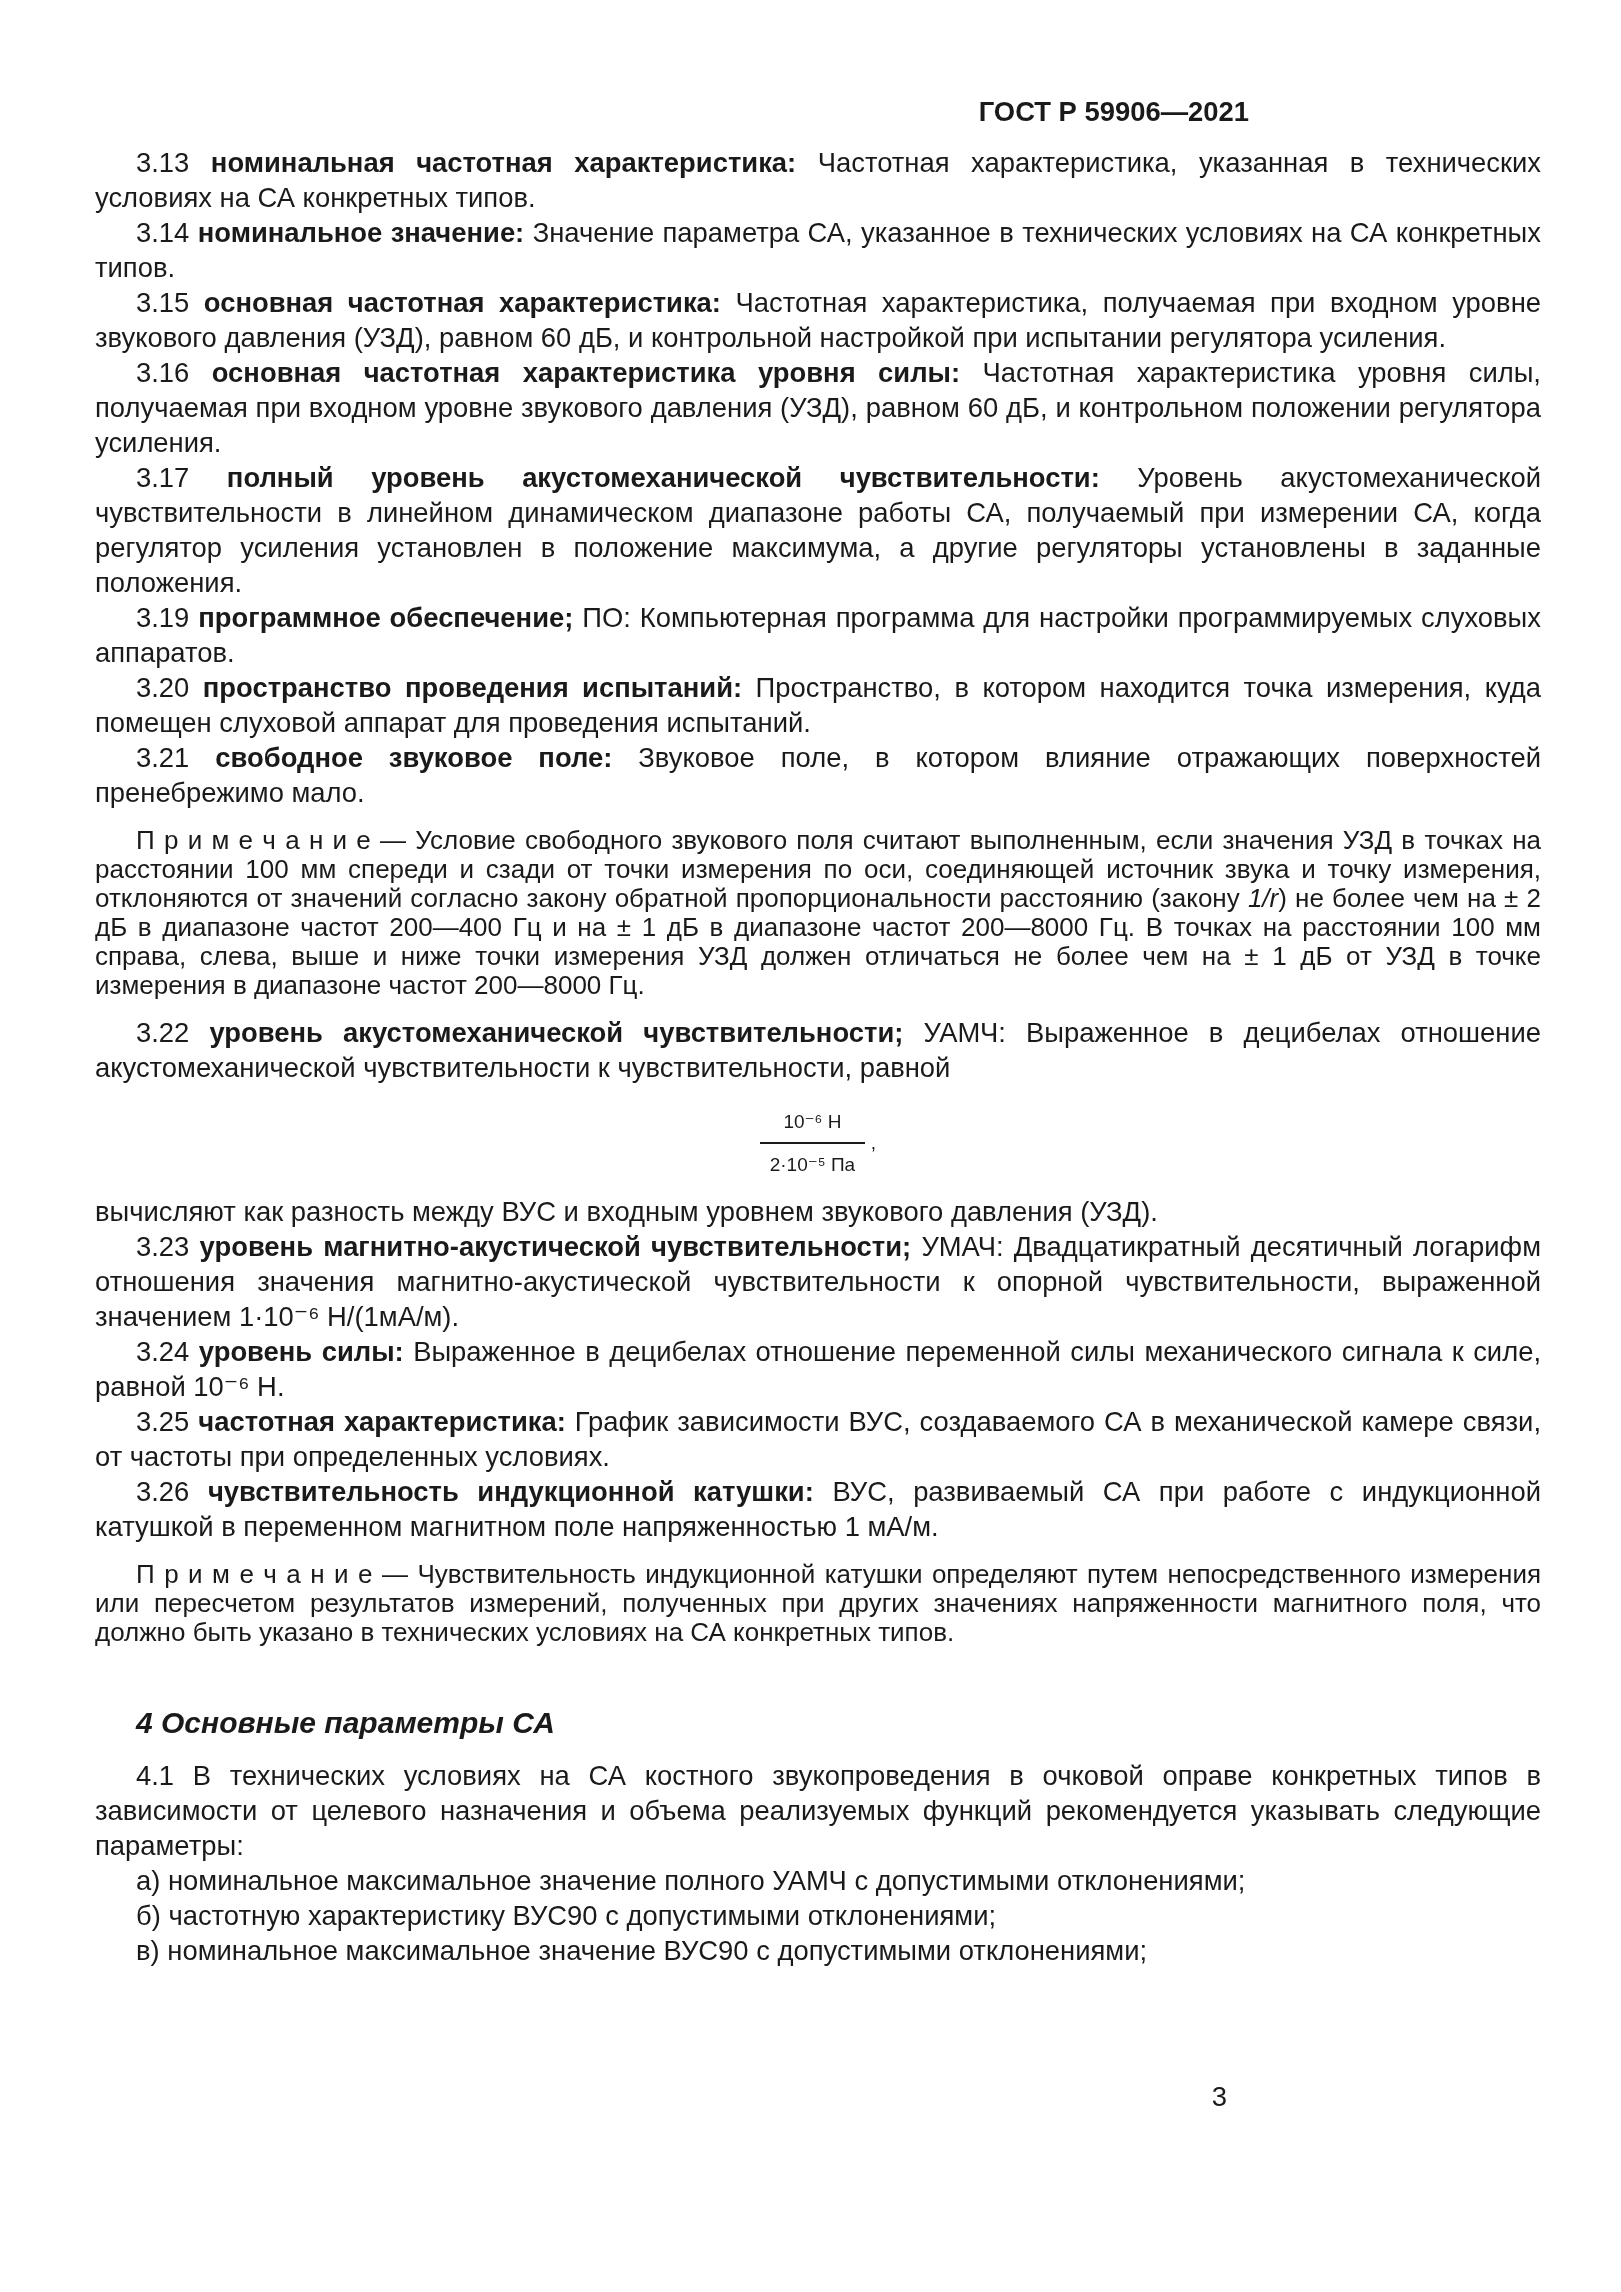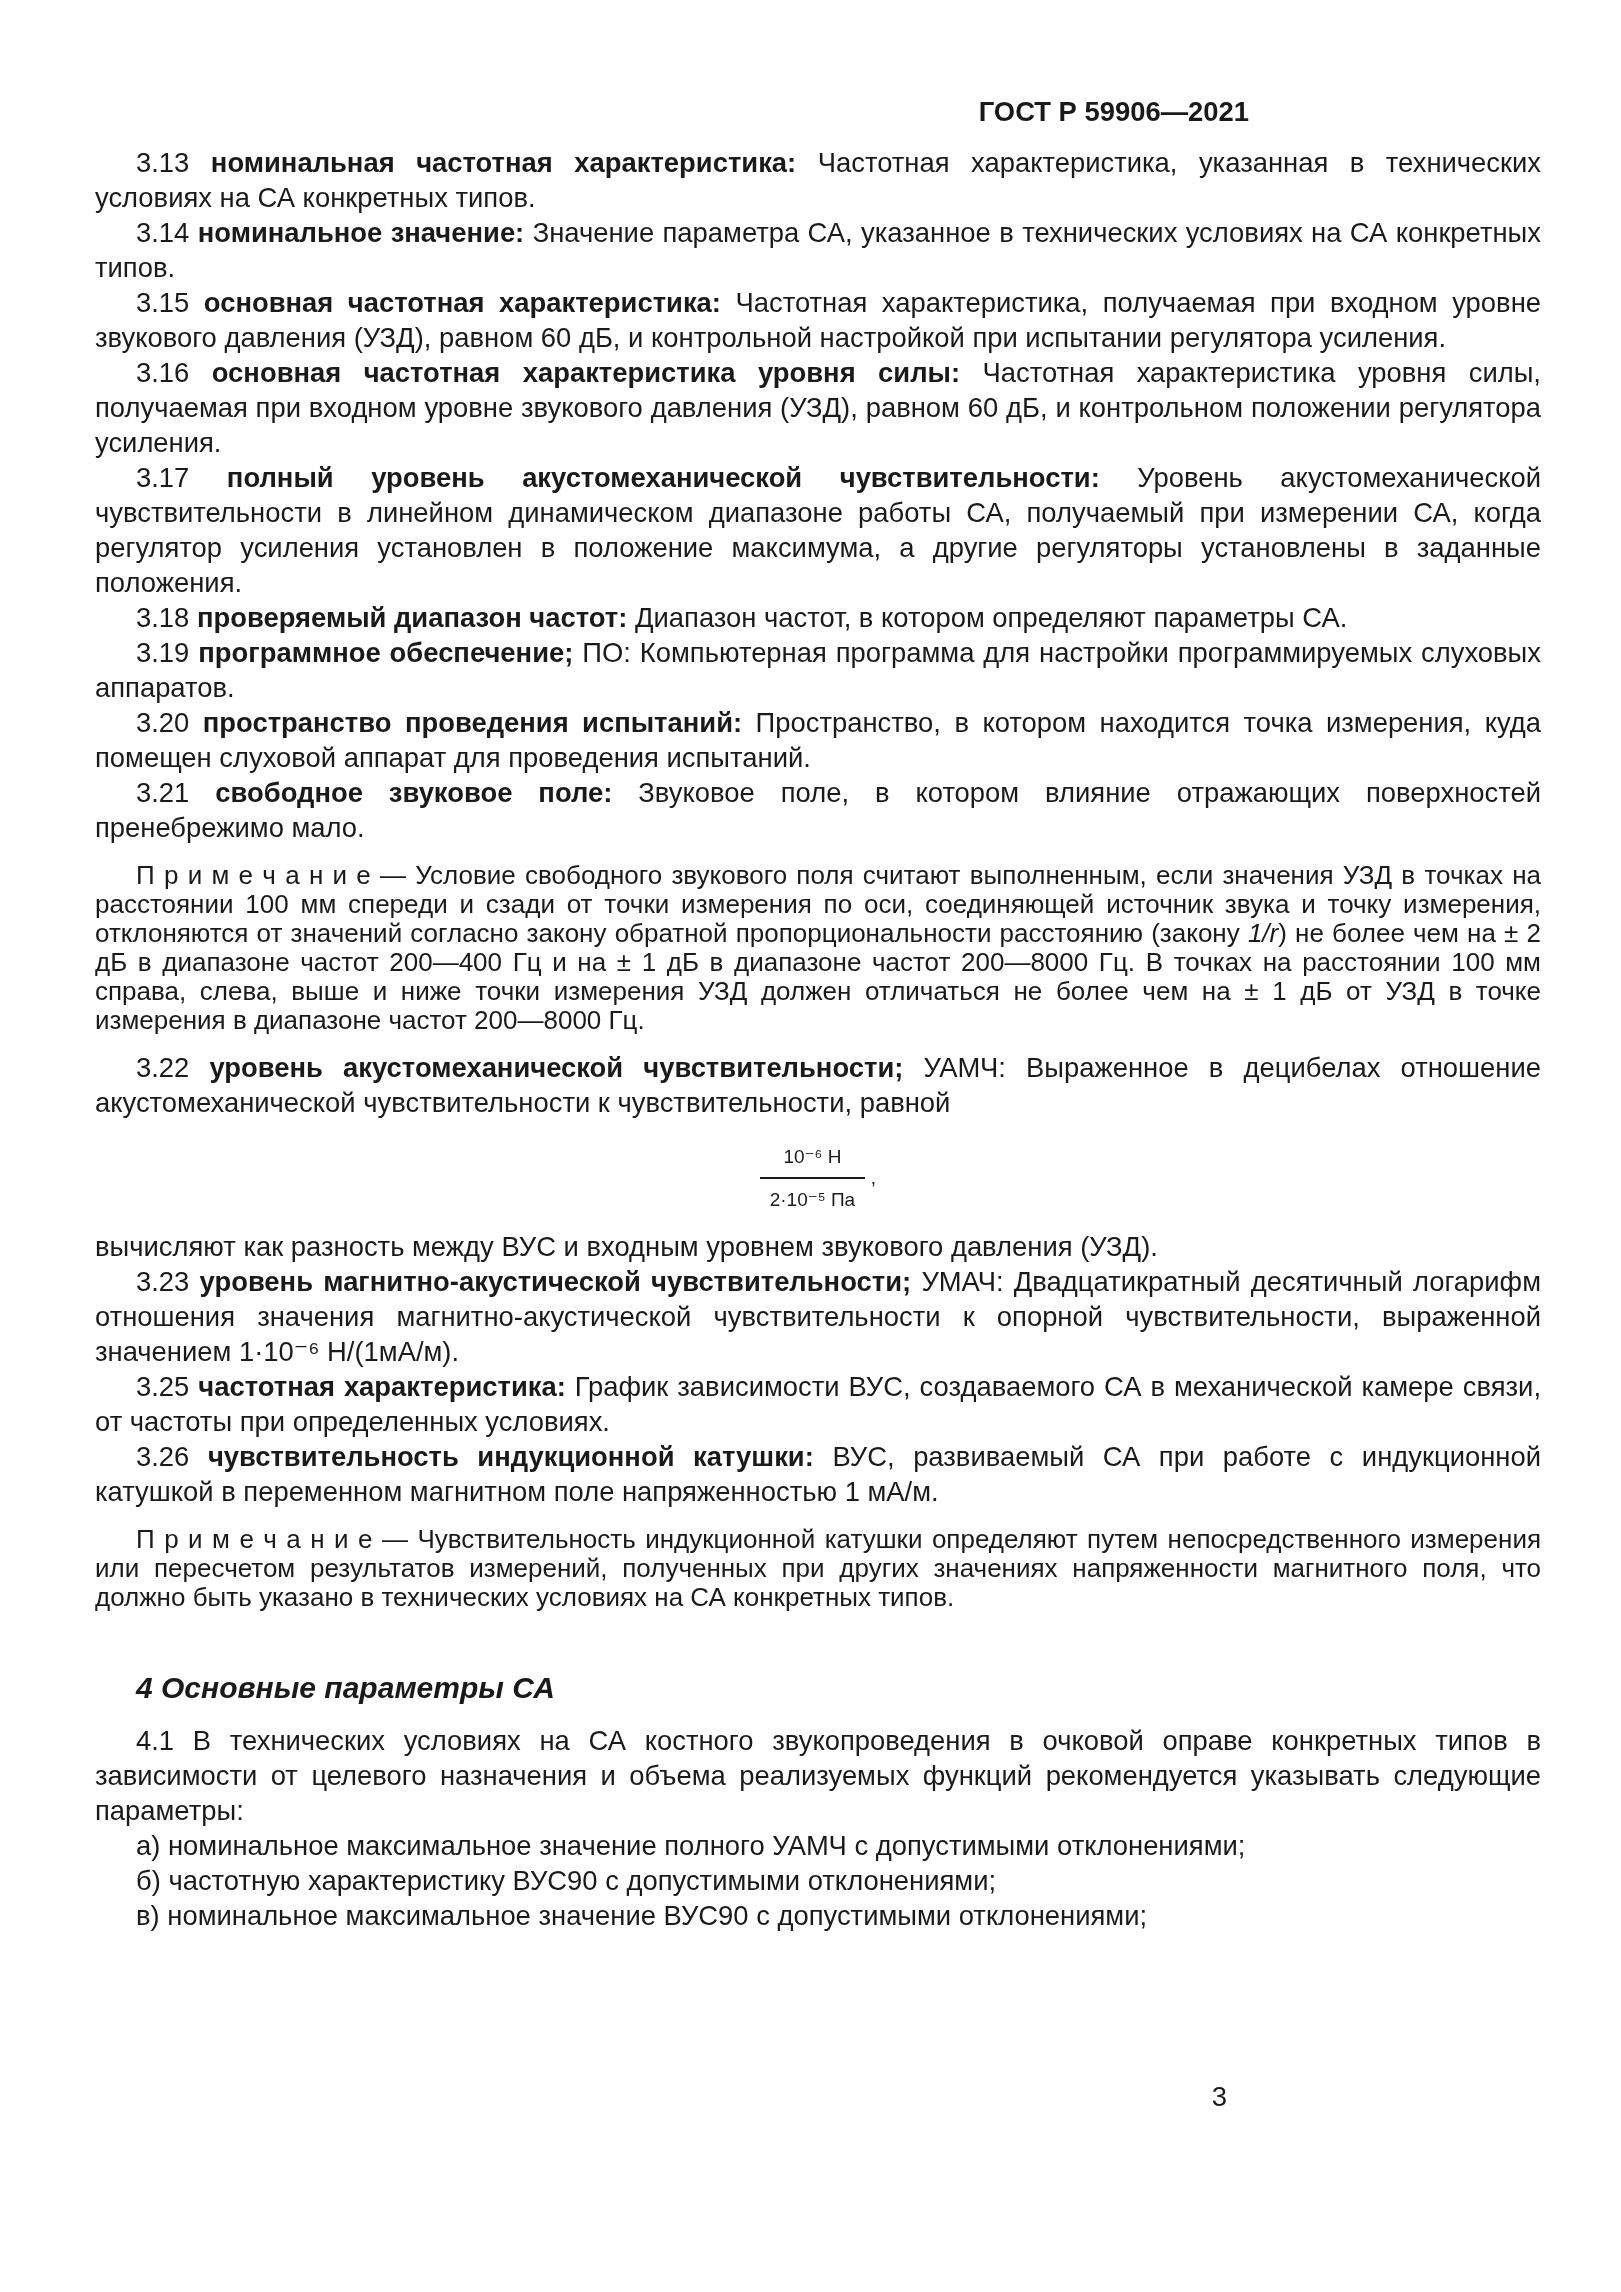--- a/index.html
+++ b/index.html
@@ -109,25 +109,20 @@
       <b class="term">основная частотная характеристика уровня силы:</b>
       <span>Частотная характеристика уровня силы, получаемая при входном уровне звукового давления (УЗД), равном 60 дБ, и контрольном положении регулятора усиления.</span>
     </p>
 
     <p class="para">
       <span>3.17</span>
       <b class="term">полный уровень акустомеханической чувствительности:</b>
       <span>Уровень акустомеханической чувствительности в линейном динамическом диапазоне работы СА, получаемый при измерении СА, когда регулятор усиления установлен в положение максимума, а другие регуляторы установлены в заданные положения.</span>
     </p>
 
-    <p class="para">
-      <span>3.18</span>
-      <b class="term">проверяемый диапазон частот:</b>
-      <span>Диапазон частот, в котором определяют параметры СА.</span>
-    </p>
 
     <p class="para">
       <span>3.19</span>
       <b class="term">программное обеспечение;</b>
       <span>ПО: Компьютерная программа для настройки программируемых слуховых аппаратов.</span>
     </p>
 
     <p class="para">
       <span>3.20</span>
       <b class="term">пространство проведения испытаний:</b>
@@ -160,20 +155,25 @@
     </div>
 
     <p class="para cont">вычисляют как разность между ВУС и входным уровнем звукового давления (УЗД).</p>
 
     <p class="para">
       <span>3.23</span>
       <b class="term">уровень магнитно-акустической чувствительности;</b>
       <span>УМАЧ: Двадцатикратный десятичный логарифм отношения значения магнитно-акустической чувствительности к опорной чувствительности, выраженной значением 1·10⁻⁶ Н/(1мА/м).</span>
     </p>
 
+    <p class="para">
+      <span>3.24</span>
+      <b class="term">уровень силы:</b>
+      <span>Выраженное в децибелах отношение переменной силы механического сигнала к силе, равной 10⁻⁶ Н.</span>
+    </p>
 
     <p class="para">
       <span>3.25</span>
       <b class="term">частотная характеристика:</b>
       <span>График зависимости ВУС, создаваемого СА в механической камере связи, от частоты при определенных условиях.</span>
     </p>
 
     <p class="para">
       <span>3.26</span>
       <b class="term">чувствительность индукционной катушки:</b>

